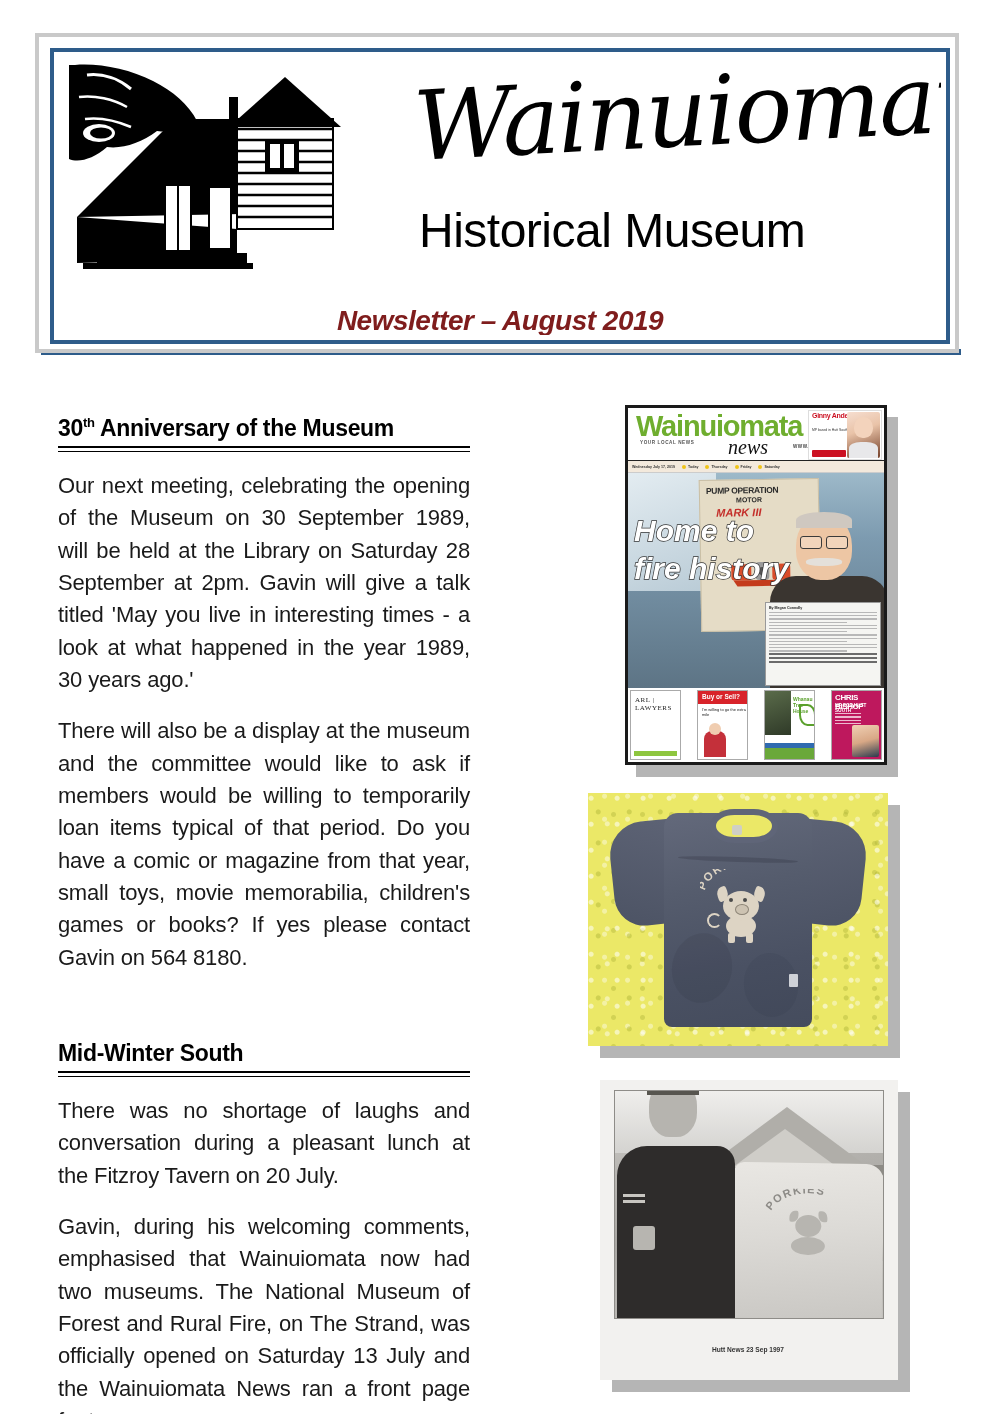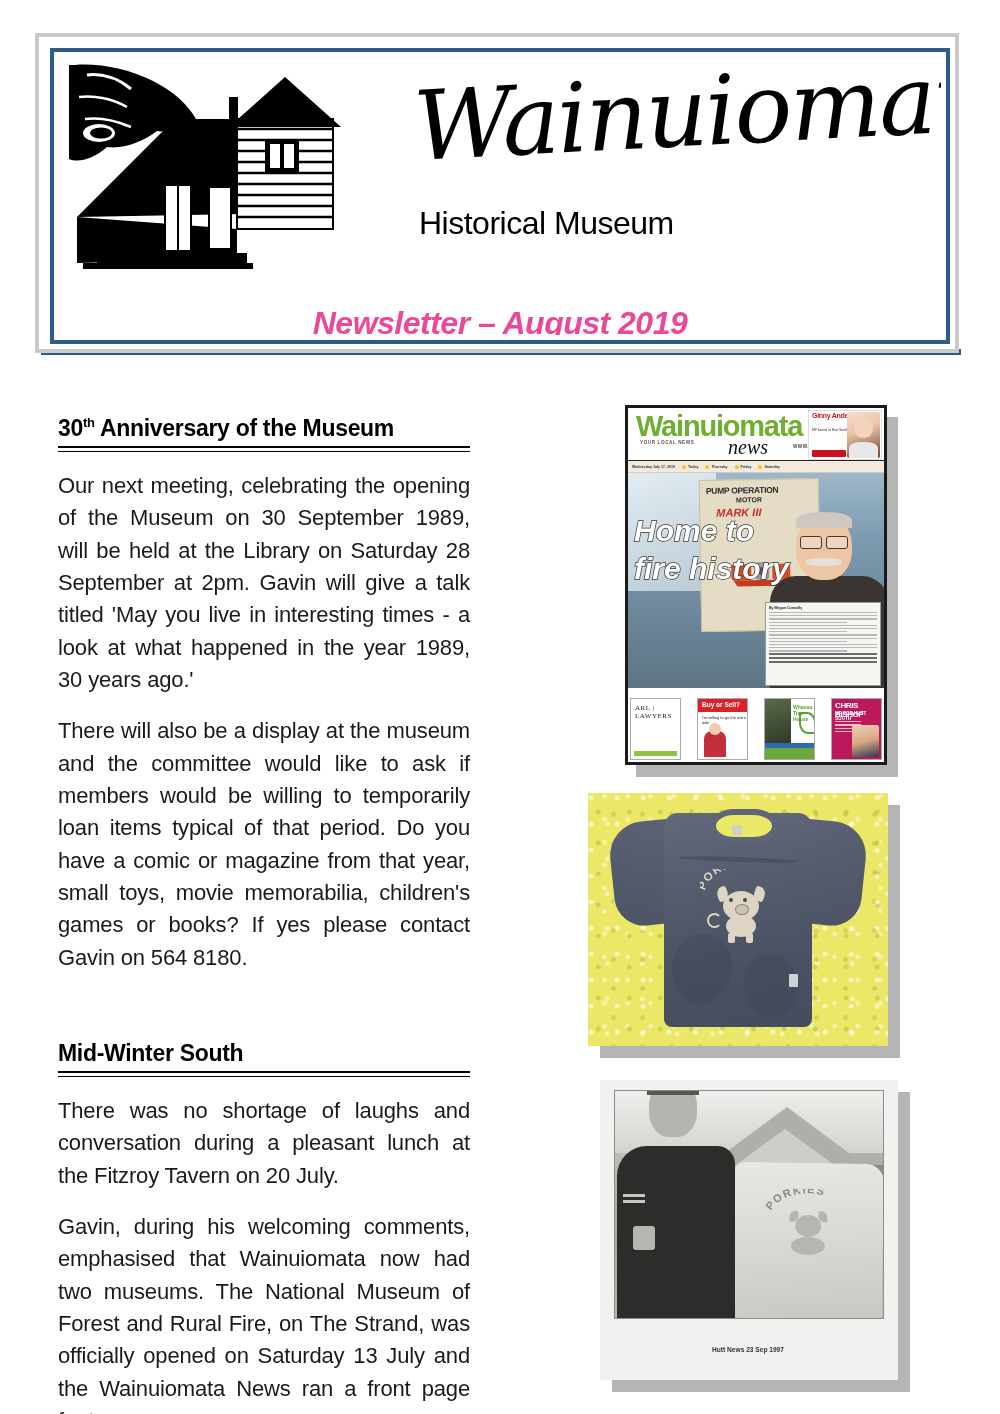--- a/index.html
+++ b/index.html
@@ -104,38 +104,38 @@
     color: #000;
     white-space: nowrap;
     letter-spacing: -2px;
     transform: rotate(-3deg);
     transform-origin: left center;
   }
   .sub-title {
     position: absolute;
     left: 360px;
     top: 150px;
-    font-size: 32px;
+    font-size: 48px;
     line-height: 1;
     font-family: "Liberation Sans", sans-serif;
     font-weight: 300;
     color: #000;
     white-space: nowrap;
     letter-spacing: -0.5px;
   }
   .newsletter-line {
     position: absolute;
     left: 0;
     right: 0;
     top: 248px;
     text-align: center;
-    font-size: 32px;
+    font-size: 28px;
     font-weight: bold;
     font-style: italic;
-    color: #ec4899;
+    color: #7f1d1d;
     font-family: "Liberation Sans", sans-serif;
     letter-spacing: -0.5px;
   }
 
   
   .col-left {
     position: absolute;
     left: 58px;
     top: 415px;
     width: 412px;
@@ -369,21 +369,21 @@
   .news-article {
     position:absolute; right:3px; bottom:2px; width:116px; height:84px;
     background:#f5f5f2; border:1px solid #999;
     padding:3px; box-sizing:border-box; overflow:hidden;
   }
   .art-byline { font-size:3.6px; font-weight:bold; color:#222; margin-bottom:2px; }
   .art-line { height:1.3px; background:#b8b8b8; margin-bottom:1.9px; }
   .art-line.s { width:72%; }
   .art-bold { height:1.8px; background:#6b6b6b; margin-bottom:2px; }
   .news-adrow {
-    position:absolute; left:2px; right:2px; bottom:2px; height:62px;
+    position:absolute; left:2px; right:2px; bottom:2px; height:70px;
     display:flex; gap:16px;margin-top:48px;
   }
   .ad {
     flex:1; border:1px solid #aaa; position:relative; overflow:hidden; background:#fff;
   }
   .ad-1 { background:#ffffff; }
   .ad1-t { position:absolute; left:4px; top:5px; font-size:7px; color:#222; letter-spacing:0.5px; font-family:"Liberation Serif",serif; }
   .ad1-bar { position:absolute; left:3px; bottom:3px; right:3px; height:5px; background:#8ec63f; }
   .ad-2 { background:#ffffff; }
   .ad2-top { position:absolute; left:0; right:0; top:0; height:13px; background:#d8232a; }

